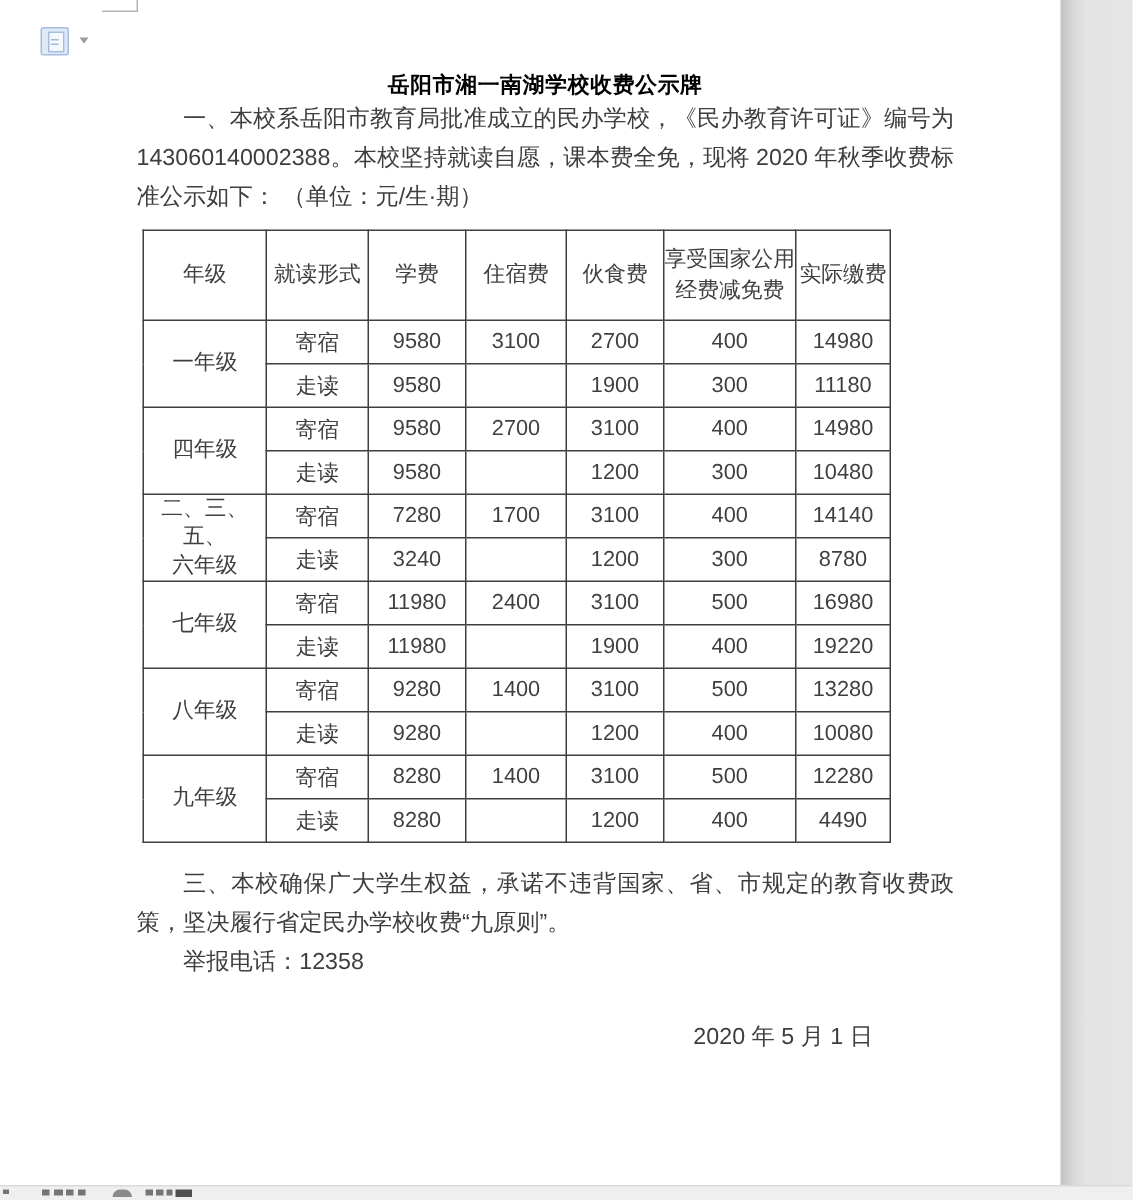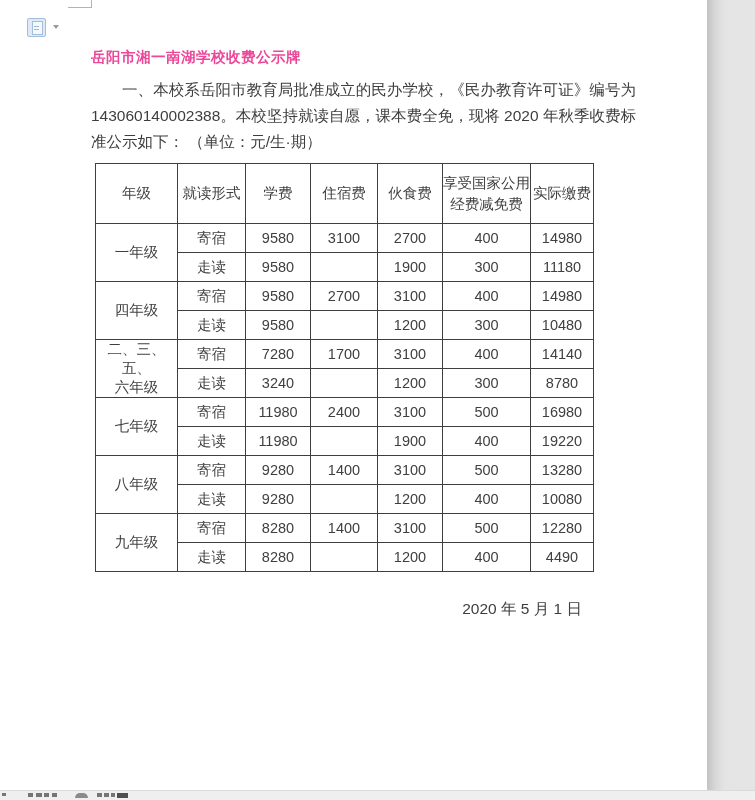--- a/index.html
+++ b/index.html
@@ -37,25 +37,25 @@
   .paste-line { position:absolute; left:6px; height:1px; width:5px; background:#9db9d9; }
   .pl1 { top:7px; } .pl2 { top:10px; }
   .paste-caret {
     position:absolute; left:26px; top:7px; width:0; height:0;
     border-left:3px solid transparent; border-right:3px solid transparent;
     border-top:4px solid #9a9a9a;
   }
 
   .content { position:absolute; left:91px; top:47px; width:545px; color:#3e3e3e; }
   .doc-title {
-    text-align:left; font-weight:bold; font-size:14.5px; line-height:20px;
-    color:#ec4899; letter-spacing:0.5px;
+    text-align:center; font-weight:bold; font-size:14.5px; line-height:20px;
+    color:#000000; letter-spacing:0.5px;
   }
   p.body {
-    margin:10px 0 0 0; font-size:15.5px; line-height:25.8px;
+    margin:0 0 0 0; font-size:15.5px; line-height:25.8px;
     text-align:justify; text-indent:2em; color:#3e3e3e;
   }
   p.flow { margin:0; }
 
   table.fee {
     border-collapse:collapse; table-layout:fixed; width:498px;
     margin:9px 0 15px 4px; color:#3f3f3f;
   }
   table.fee th, table.fee td {
     border:1px solid #3f3f3f; text-align:center; vertical-align:middle;
@@ -235,20 +235,22 @@
               <td class="mode">走读</td>
               <td>8280</td>
               <td></td>
               <td>1200</td>
               <td>400</td>
               <td>4490</td>
             </tr>
           </tbody>
       </table>
 
+      <p class="body flow">三、本校确保广大学生权益，承诺不违背国家、省、市规定的教育收费政策，坚决履行省定民办学校收费“九原则”。</p>
+      <p class="body flow">举报电话：12358</p>
 
       <div class="sign">
         <div class="sign-inner">
           <div>2020 年 5 月 1 日</div>
         </div>
       </div>
 
     </div>
   </div>
 

